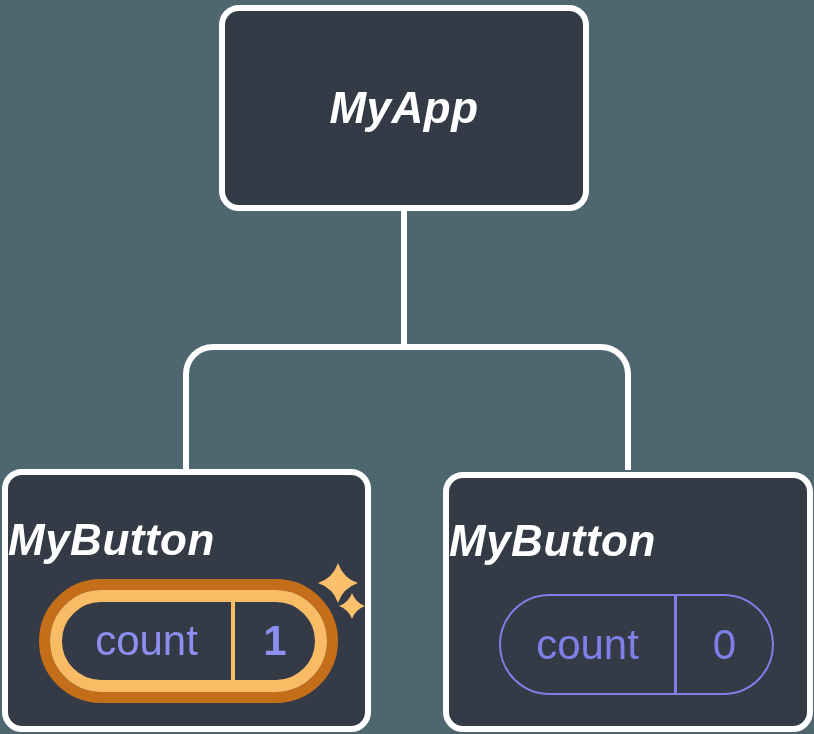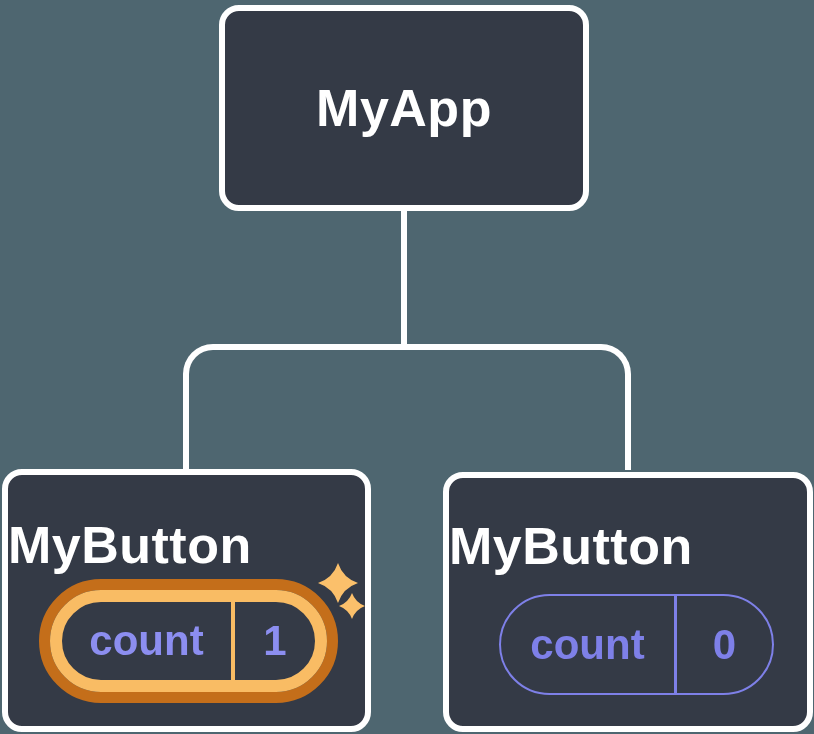--- a/index.html
+++ b/index.html
@@ -44,24 +44,25 @@
   .node-myapp {
     left: 219px; top: 5px;
     width: 370px; height: 206px;
     display: flex; align-items: center; justify-content: center;
   }
   .node-left  { left: 2px;   top: 469px; width: 369px; height: 263px; }
   .node-right { left: 443px; top: 472px; width: 370px; height: 260px; }
 
   .node-title {
     color: var(--title_text, #fff);
-    font-size: 52px;
+    font-size: 44px;
     font-weight: 700;
     letter-spacing: 0.5px;
     white-space: nowrap;
+    font-style: italic;
   }
   .node-left .node-title,
   .node-right .node-title {
     position: absolute;
     left: 0; right: 0;
     text-align: left;
   }
   .node-left  .node-title { top: 40px; }
   .node-right .node-title { top: 38px; }
 
@@ -115,21 +116,21 @@
   }
   .pill-plain .pill-divider {
     width: 3px;
     background: var(--purple_right, #7E80E8);
   }
   .pill-plain .pill-seg-value {
     flex: 1;
     display: flex; align-items: center; justify-content: center;
   }
 
-  .count-text { font-size: 42px; font-weight: 700; }
+  .count-text { font-size: 42px; font-weight: 400; }
   .node-left  .count-text { color: var(--purple_left, #8C8EF0); }
   .node-right .count-text { color: var(--purple_right, #7E80E8); }
   .value-bold { font-weight: 700; }
 
   .sparkles {
     position: absolute;
     left: 313px; top: 560px;
     width: 62px; height: 60px;
   }
 </style>

